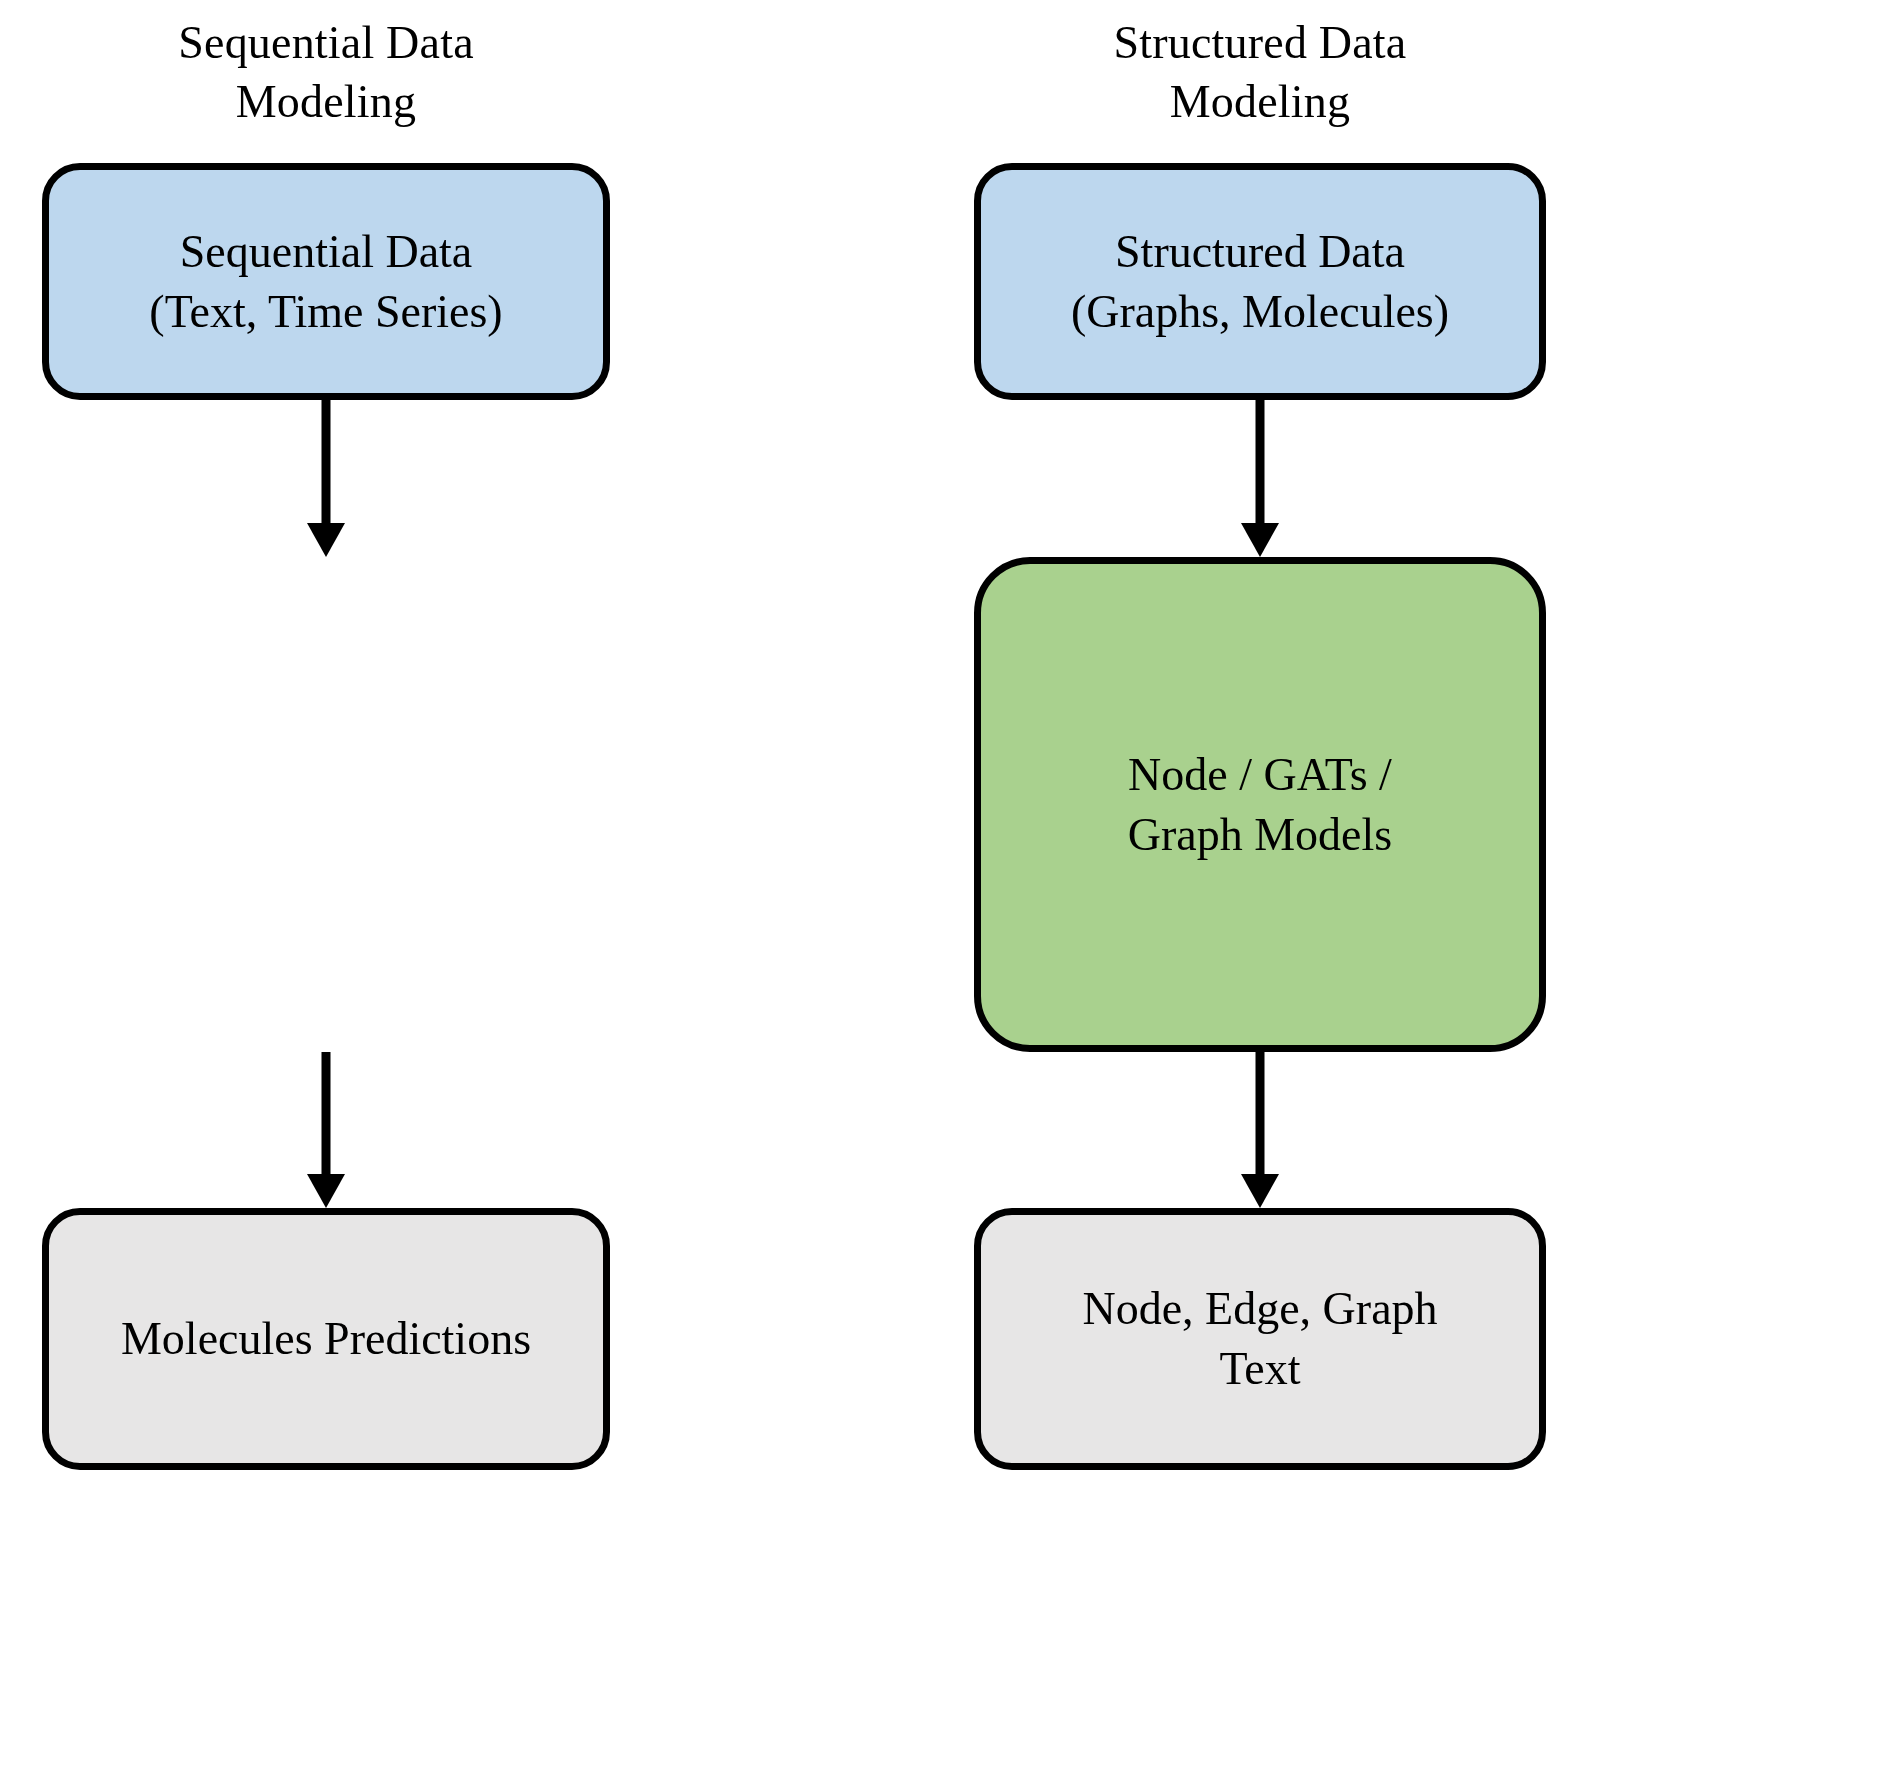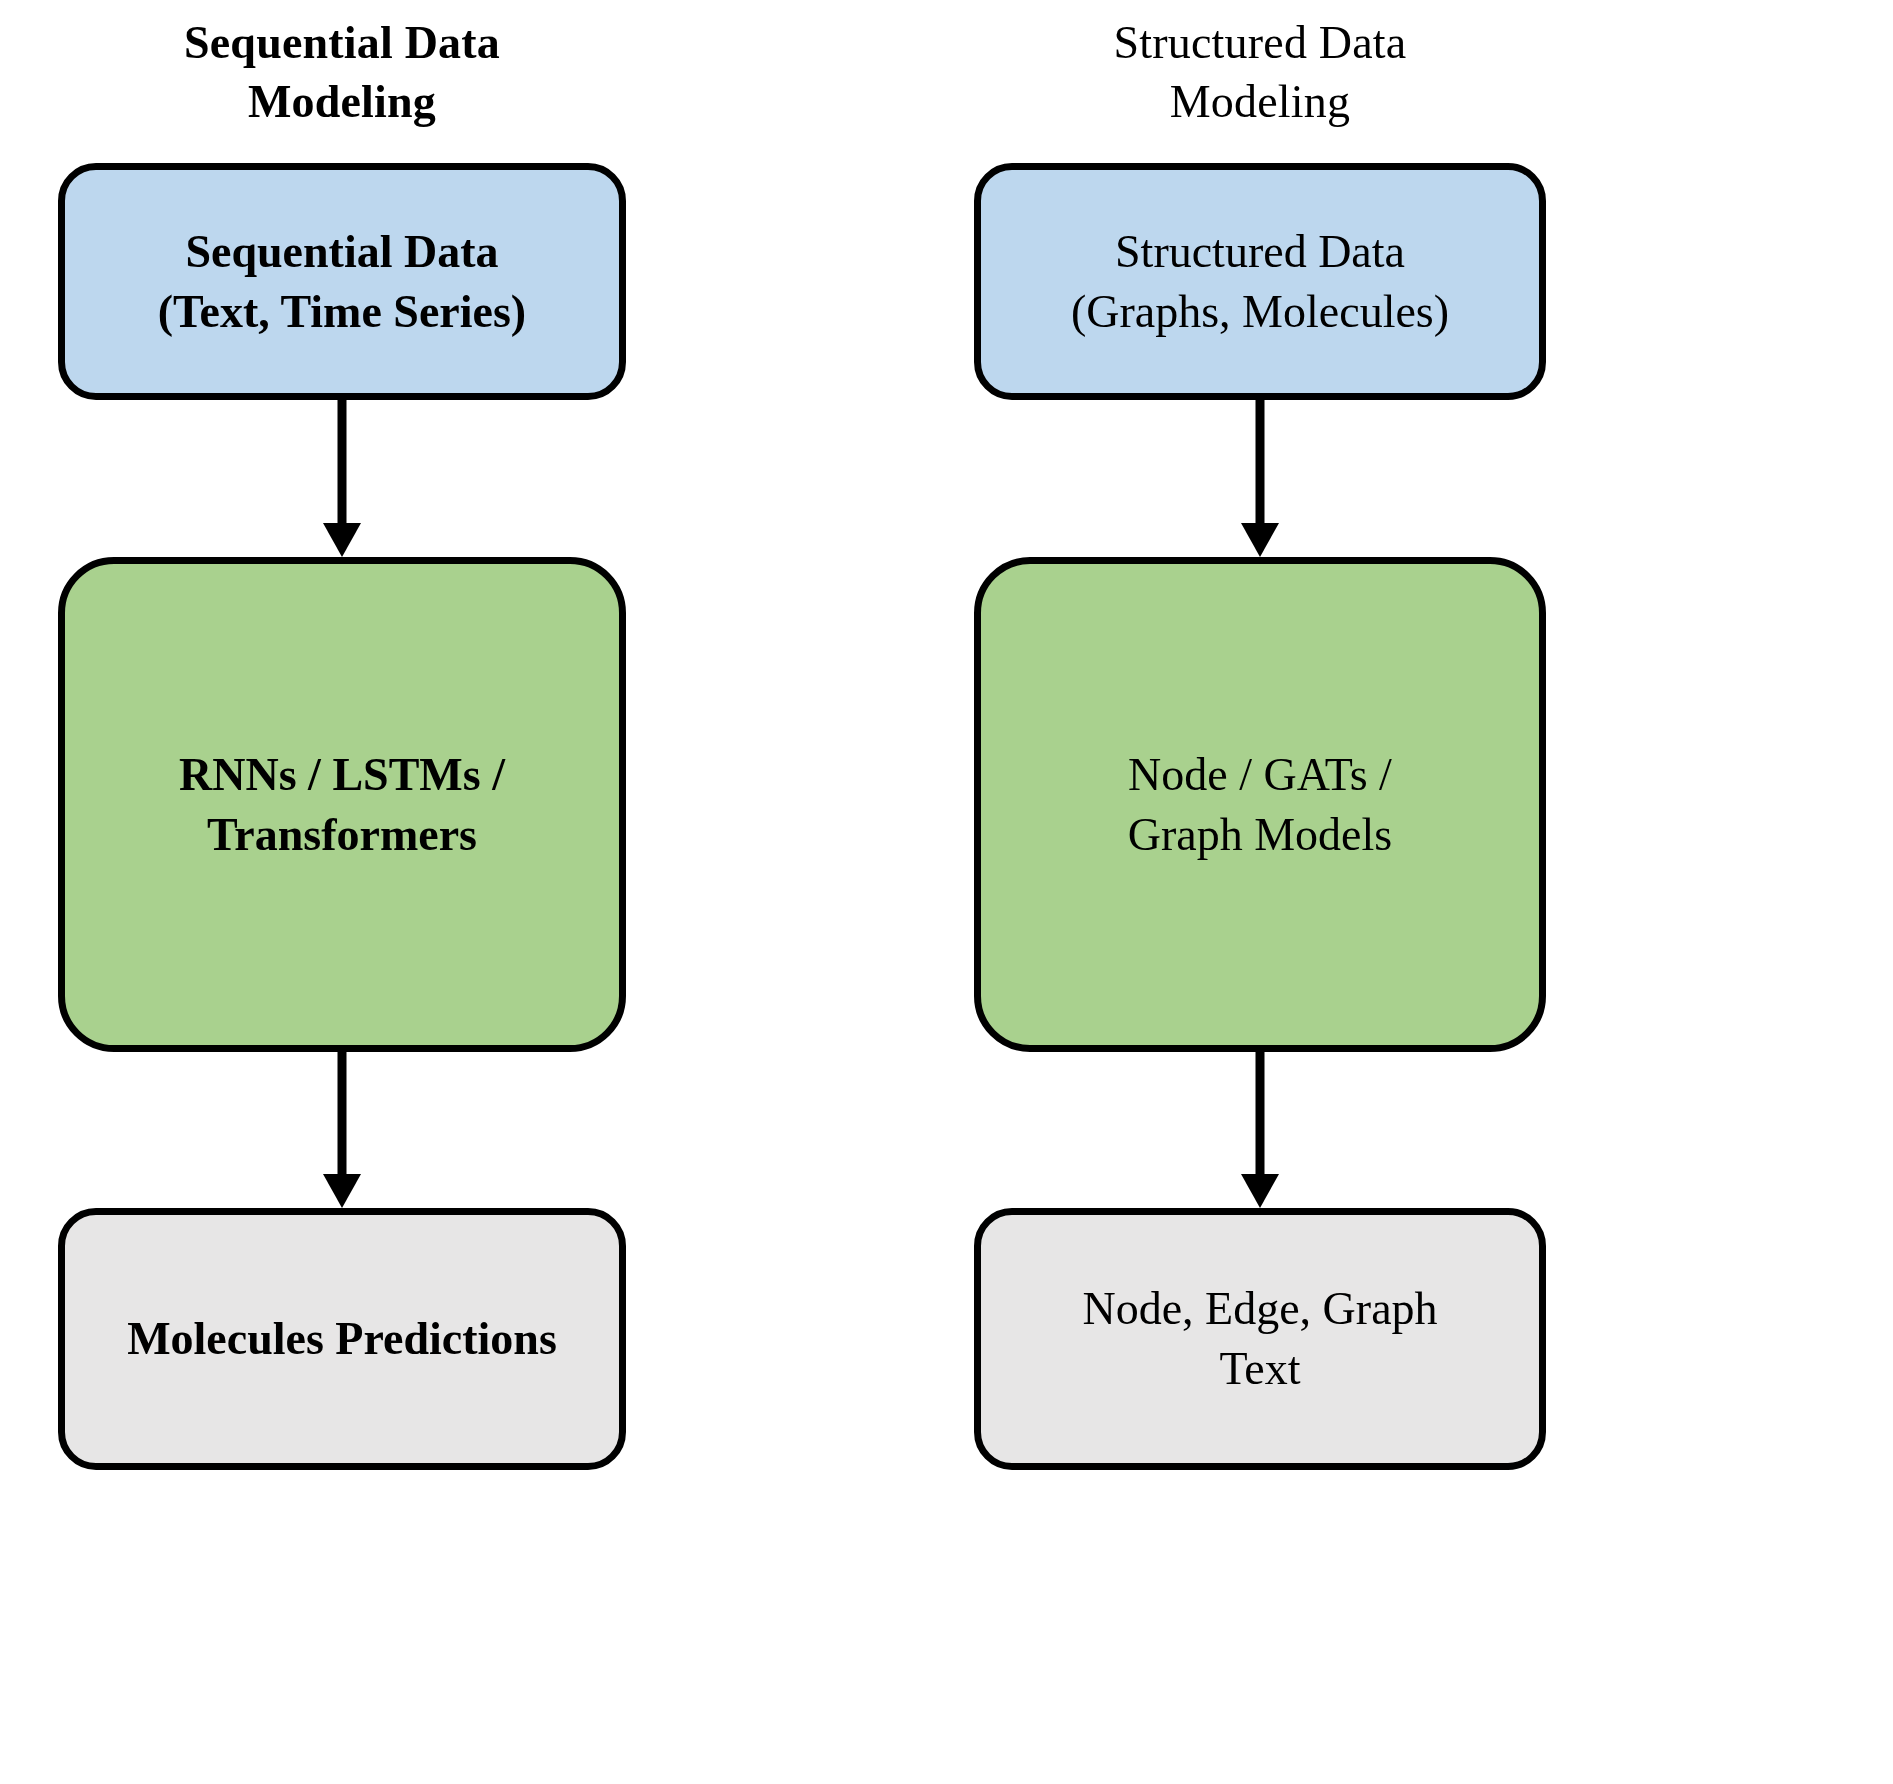--- a/index.html
+++ b/index.html
@@ -20,21 +20,21 @@
     position: relative;
     width: 1893px;
     height: 1784px;
   }
 
   .column {
     position: absolute;
     top: 0;
     height: 1784px;
   }
-  .column.left  { left: 58px;  width: 568px; font-weight: bold; }
+  .column.left  { left: 42px;  width: 568px; }
   .column.right { left: 974px; width: 572px; }
 
   .col-title {
     position: absolute;
     top: 14px;
     left: 0;
     width: 100%;
     text-align: center;
     font-size: 46px;
     line-height: 1.28;
@@ -126,24 +126,20 @@
     <div class="node input">
       <span class="node-label">Sequential Data
 (Text, Time Series)</span>
     </div>
 
     <div class="arrow a1">
       <div class="shaft"></div>
       <div class="head"></div>
     </div>
 
-    <div class="node model">
-      <span class="node-label">RNNs / LSTMs /
-Transformers</span>
-    </div>
 
     <div class="arrow a2">
       <div class="shaft"></div>
       <div class="head"></div>
     </div>
 
     <div class="node output">
       <span class="node-label">Molecules Predictions</span>
     </div>
 

